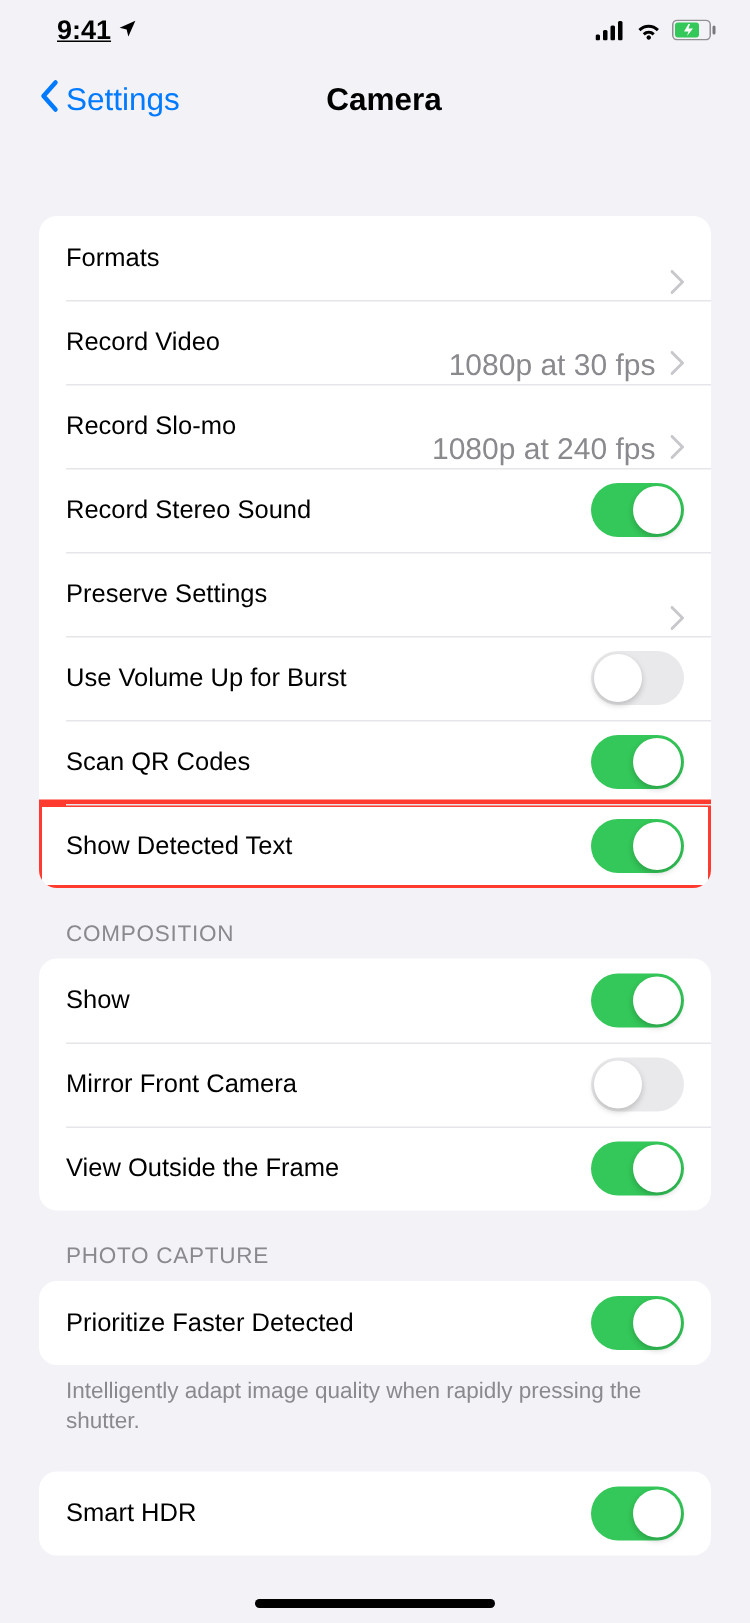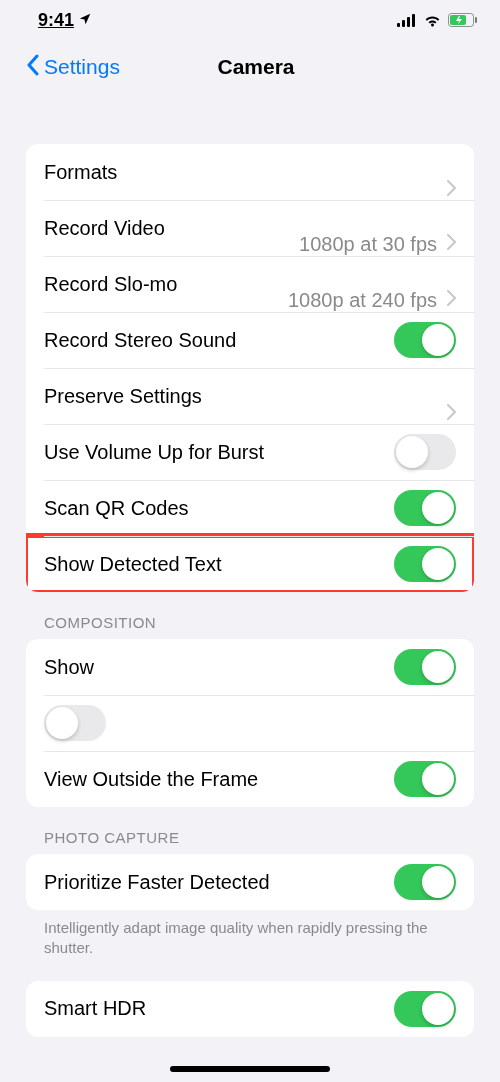--- a/index.html
+++ b/index.html
@@ -79,21 +79,21 @@
     }
     .row + .row::before {
       content: "";
       position: absolute;
       top: 0;
       left: 18px;
       right: 0;
       height: 1px;
       background: #e5e5ea;
     }
-    .row-label { font-size: 20px; color: #000; }
+    .row-label { font-size: 17px; color: #000; }
     .row-right { display: flex; align-items: center; gap: 10px; margin-top: 32px; }
     .row-value { font-size: 20px; color: #8a8a8e; }
     .chevron-right svg { width: 9px; height: 16px; }
 
     
     .toggle {
       width: 62px;
       height: 36px;
       border-radius: 18px;
       position: relative;
@@ -257,20 +257,21 @@
 <div class="section">
   <div class="section-header">COMPOSITION</div>
   <div class="section-card">
     <div class="row">
       <span class="row-label">Show</span>
       <span class="toggle on">
           <span class="toggle-knob"></span>
         </span>
     </div>
     <div class="row">
+      <span class="row-label">Mirror Front Camera</span>
       <span class="toggle off">
           <span class="toggle-knob"></span>
         </span>
     </div>
     <div class="row">
       <span class="row-label">View Outside the Frame</span>
       <span class="toggle on">
           <span class="toggle-knob"></span>
         </span>
     </div>

